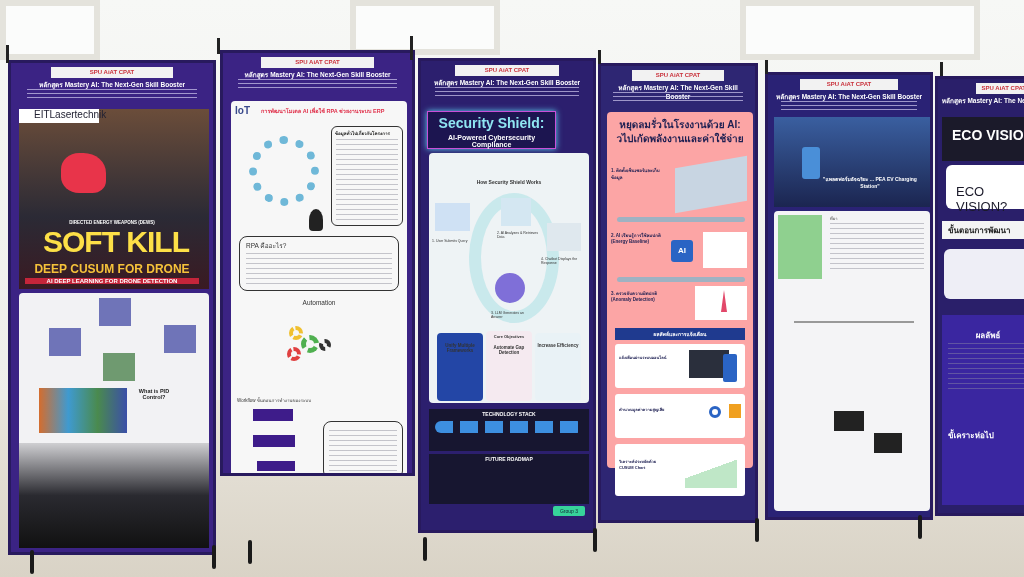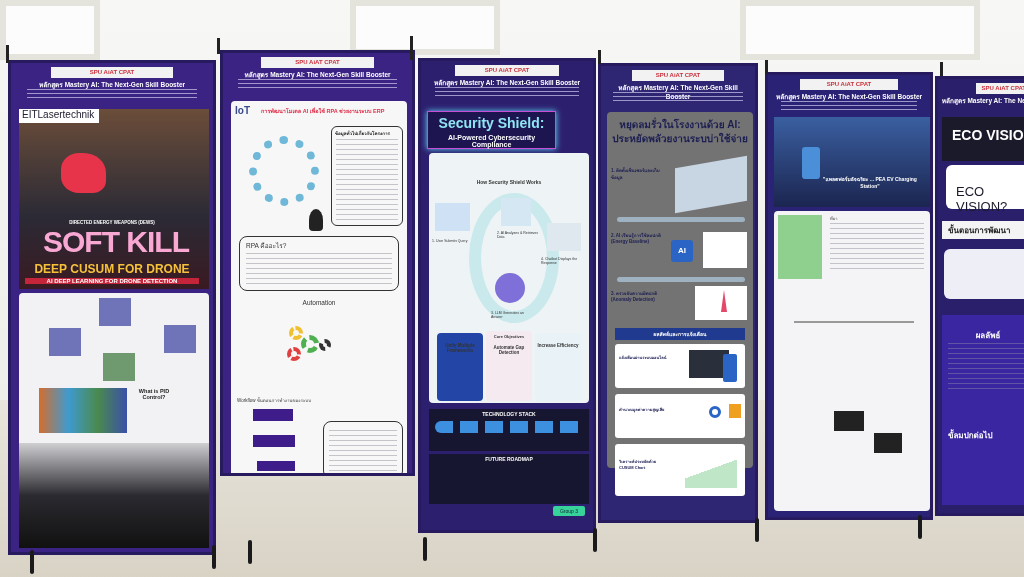--- a/index.html
+++ b/index.html
@@ -33,24 +33,24 @@
 <div class="window" style="left:0;top:0;width:100px;height:60px"></div>
 <div class="window" style="left:350px;top:0;width:150px;height:55px"></div>
 <div class="window" style="left:740px;top:0;width:240px;height:60px"></div>
 <div class="floor"></div>
 
 <div class="poster" style="left:8px;top:60px;width:208px;height:495px">
   <div class="logo-strip">SPU  AiAT  CPAT</div>
   <div class="ptitle">หลักสูตร Mastery AI: The Next-Gen Skill Booster</div>
   <div class="psub"></div>
   <div class="block" style="left:8px;top:46px;width:190px;height:180px;background:linear-gradient(#6b4d3a,#2b2a35 60%,#3a1a22)"></div>
-  <div class="block" style="left:8px;top:46px;width:80px;height:14px;background:#fff;color:#223;font-size:10px;padding-left:3px">EITLasertechnik</div>
+  <div class="block" style="left:8px;top:46px;width:80px;height:14px;background:#fff;color:#223;font-size:10px;padding-left:15px">EITLasertechnik</div>
   <div class="block" style="left:50px;top:90px;width:45px;height:40px;background:#e8344a;border-radius:40% 50% 30% 40%"></div>
   <div class="tx" style="left:0;right:0;top:157px;font-size:4.5px">DIRECTED ENERGY WEAPONS (DEWS)</div>
-  <div class="tx" style="left:8px;right:0;top:162px;font-size:30px;color:#f9a8d4;letter-spacing:-1px">SOFT KILL</div>
+  <div class="tx" style="left:8px;right:0;top:162px;font-size:30px;color:#fde047;letter-spacing:-1px">SOFT KILL</div>
   <div class="tx" style="left:0;right:0;top:199px;font-size:12px;color:#f5c23a">DEEP CUSUM FOR DRONE</div>
   <div class="tx" style="left:0;right:0;top:215px;font-size:6px;background:#c4253a;margin:0 14px">AI DEEP LEARNING FOR DRONE DETECTION</div>
   <div class="panel" style="left:8px;top:230px;width:190px;height:255px;background:#f2f2f4">
     <div class="block" style="left:30px;top:35px;width:32px;height:28px;background:#6f74b8"></div>
     <div class="block" style="left:80px;top:5px;width:32px;height:28px;background:#6f74b8"></div>
     <div class="block" style="left:145px;top:32px;width:32px;height:28px;background:#6f74b8"></div>
     <div class="block" style="left:84px;top:60px;width:32px;height:28px;background:#6f9a70"></div>
     <div class="block" style="left:20px;top:95px;width:88px;height:45px;background:linear-gradient(90deg,#d46d2e,#3f9ad0,#4a8a4e,#3b4fa8)"></div>
     <div class="tx" style="left:115px;top:95px;width:40px;font-size:5.5px;color:#222">What is PID Control?</div>
     <div class="block" style="left:0;top:150px;width:190px;height:105px;background:linear-gradient(#cfcfd2,#2a2a30 50%,#111)"></div>
@@ -136,23 +136,23 @@
     <div class="tx" style="left:0;right:0;top:2px;font-size:5px">FUTURE ROADMAP</div>
   </div>
   <div class="block" style="left:132px;top:445px;width:32px;height:10px;background:#37d39a;color:#123;font-size:5px;text-align:center;line-height:10px;border-radius:2px">Group 3</div>
 </div>
 <div class="foot" style="left:593px;top:528px"></div>
 
 <div class="poster" style="left:598px;top:63px;width:160px;height:460px;background:#2e2673">
   <div class="logo-strip">SPU  AiAT  CPAT</div>
   <div class="ptitle">หลักสูตร Mastery AI: The Next-Gen Skill Booster</div>
   <div class="psub"></div>
-  <div class="panel" style="left:6px;top:46px;width:146px;height:356px;background:#737373">
+  <div class="panel" style="left:6px;top:46px;width:146px;height:356px;background:#fca5a5">
     <div class="tx" style="left:0;right:0;top:5px;font-size:10px;color:#1d1f52">หยุดลมรั่วในโรงงานด้วย AI:</div>
-    <div class="tx" style="left:0;right:0;top:19px;font-size:10px;color:#1d1f52">ประหยัดพลัวยงานระบบ่าใช้จ่าย</div>
+    <div class="tx" style="left:0;right:0;top:19px;font-size:10px;color:#1d1f52">วไปเกัดพลังงานและค่าใช้จ่าย</div>
     <div class="block" style="left:4px;top:55px;width:52px;font-size:4.5px;font-weight:bold;color:#1d1f52">1. ติดตั้งเซ็นเซอร์และเก็บข้อมูล</div>
     <div class="block" style="left:68px;top:50px;width:72px;height:45px;background:#c8d5e2;transform:skewY(-10deg)"></div>
     <div class="block" style="left:10px;top:105px;width:128px;height:5px;background:#9fb2c2;border-radius:3px"></div>
     <div class="block" style="left:4px;top:120px;width:58px;font-size:4.5px;font-weight:bold;color:#1d1f52">2. AI เรียนรู้การใช้ลมปกติ (Energy Baseline)</div>
     <div class="block" style="left:64px;top:128px;width:22px;height:22px;background:#2a64c4;color:#fff;font-size:8px;font-weight:bold;text-align:center;line-height:22px;border-radius:3px">AI</div>
     <div class="block" style="left:96px;top:120px;width:44px;height:36px;background:#fff"></div>
     <div class="block" style="left:10px;top:165px;width:128px;height:5px;background:#9fb2c2;border-radius:3px"></div>
     <div class="block" style="left:4px;top:178px;width:58px;font-size:4.5px;font-weight:bold;color:#1d1f52">3. ตรวจจับความผิดปกติ (Anomaly Detection)</div>
     <div class="block" style="left:88px;top:174px;width:52px;height:34px;background:#fff">
       <div class="block" style="left:26px;top:4px;width:6px;height:22px;background:#e2486a;clip-path:polygon(50% 0,100% 100%,0 100%)"></div>
@@ -202,21 +202,21 @@
     <div class="block" style="left:10px;top:10px;font-size:14px;font-weight:bold;color:#fff">ECO VISION</div>
     </div>
   <div class="block" style="left:8px;top:86px;width:92px;height:44px;background:#fff;border-radius:6px;color:#1b1a2a">
     <div class="block" style="left:10px;top:19px;font-size:13px;font-weight:normal">ECO VISION?</div>
     </div>
   <div class="block" style="left:4px;top:142px;width:96px;height:18px;background:#f4f4f4;color:#222;font-size:8px;font-weight:bold;padding:3px 6px">ขั้นตอนการพัฒนา</div>
   <div class="block" style="left:6px;top:170px;width:94px;height:50px;background:#eeeef6;border-radius:6px"></div>
   <div class="block" style="left:4px;top:236px;width:92px;height:190px;background:#3a26a0">
     <div class="tx" style="left:0;right:0;top:14px;font-size:8px">ผลลัพธ์</div>
     <div class="lines" style="left:6px;right:6px;top:28px;height:50px;opacity:.4"></div>
-    <div class="block" style="left:6px;top:114px;font-size:8px;font-weight:bold">ขั้ลมปกต่อไป</div>
+    <div class="block" style="left:6px;top:114px;font-size:8px;font-weight:bold">ขั้เคราะห่อไป</div>
   </div>
 </div>
 
 <div class="pole" style="left:6px;top:45px;height:18px"></div>
 <div class="pole" style="left:217px;top:38px;height:16px"></div>
 <div class="pole" style="left:410px;top:36px;height:24px"></div>
 <div class="pole" style="left:598px;top:50px;height:14px"></div>
 <div class="pole" style="left:765px;top:60px;height:14px"></div>
 <div class="pole" style="left:940px;top:62px;height:14px"></div>
 

